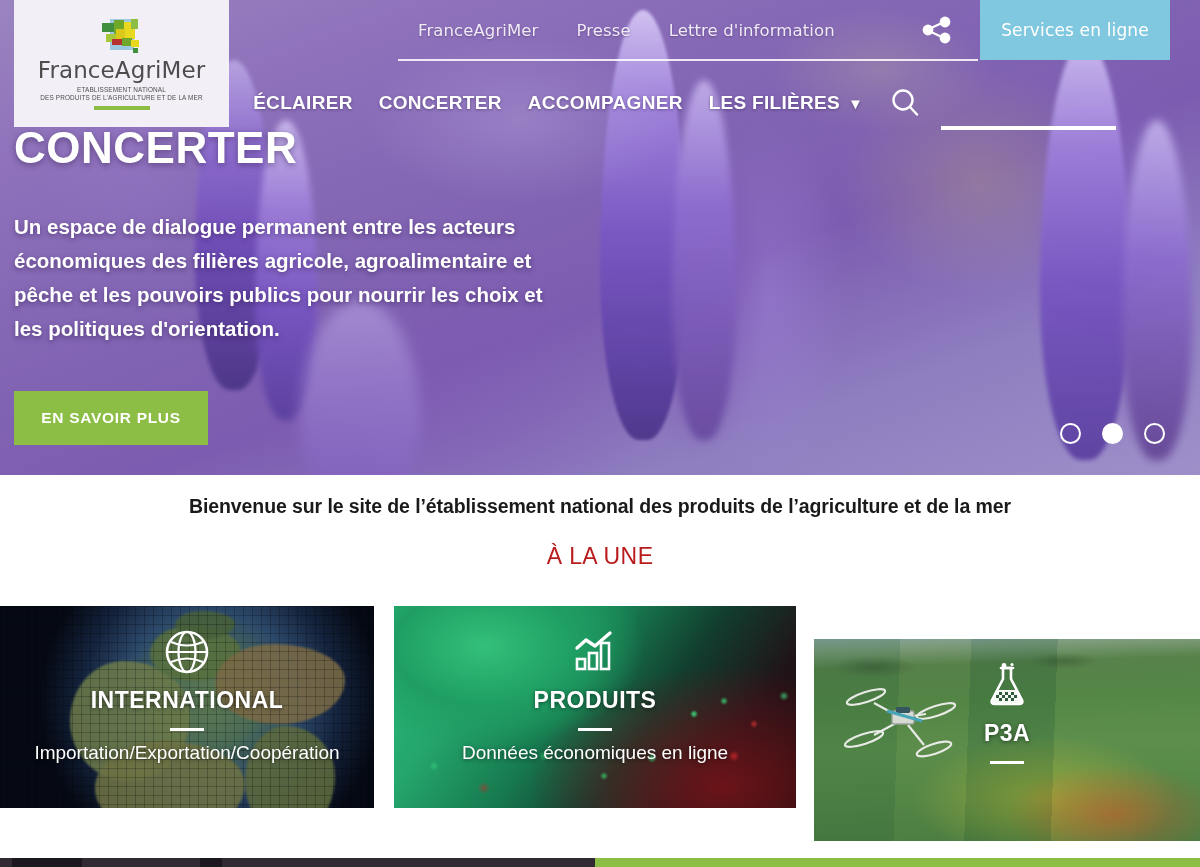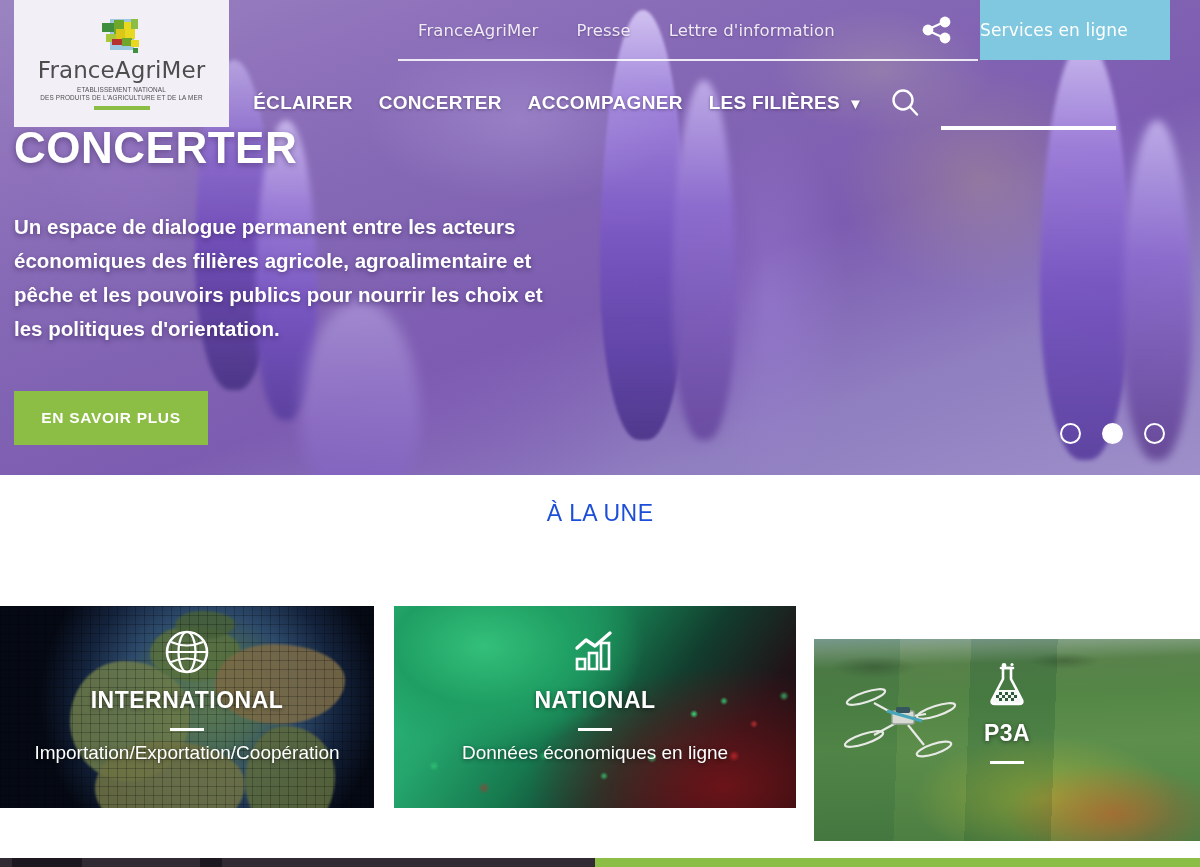--- a/index.html
+++ b/index.html
@@ -73,21 +73,21 @@
     display:flex; align-items:center;
   }
   .topnav { position:absolute; left:418px; top:0; height:60px; display:flex; align-items:center; gap:38px; }
   .topnav a {
     color:#efeaf6; font-size:16.5px; text-decoration:none; letter-spacing:.1px;
     font-family:"DejaVu Sans", sans-serif; text-shadow:0 1px 2px rgba(60,40,90,.45);
   }
   .share-btn { position:absolute; left:920px; top:16px; width:34px; height:28px; cursor:pointer; }
   .svc-btn {
     position:absolute; left:980px; top:0; width:190px; height:60px; background:#80c8df;
-    display:flex; align-items:center; cursor:pointer;
+    display:flex; align-items:center; justify-content:center; cursor:pointer;
   }
   .svc-btn span { color:#fff; font-size:17px; font-family:"DejaVu Sans", sans-serif; letter-spacing:.15px; }
   .topbar-rule {
     position:absolute; left:398px; top:59px; width:580px; height:2px;
     background:rgba(255,255,255,.85); z-index:21;
   }
 
   
   .mainnav {
     position:absolute; left:0; top:78px; width:1200px; height:50px; z-index:20;
@@ -126,21 +126,21 @@
 
   
   .welcome {
     position:absolute; left:0; top:475px; width:1200px; height:131px;
     background:#fff; text-align:center;
   }
   .welcome-h {
     padding-top:20px; font-size:19.5px; font-weight:bold; color:#1a1a1a;
     letter-spacing:-.1px;
   }
-  .welcome-sub { padding-top:25px; font-size:23px; color:#1d4ed8; letter-spacing:.4px; }
+  .welcome-sub { padding-top:25px; font-size:23px; color:#b91c1c; letter-spacing:.4px; }
 
   
   .cards { position:absolute; left:0; top:606px; width:1104px; height:202px; }
   .card { position:absolute; top:0; height:202px; overflow:visible; cursor:pointer; }
   .card .bg { position:absolute; inset:0; overflow:hidden; }
   .card-inner {
     position:absolute; inset:0; display:flex; flex-direction:column;
     align-items:center; justify-content:flex-start; padding-top:23px;
   }
   .card-icon { width:46px; height:46px; margin-bottom:12px; }
@@ -302,20 +302,21 @@
     </div>
 
     <div class="dots">
       <div class="dot"></div>
       <div class="dot active"></div>
       <div class="dot"></div>
     </div>
   </div>
 
   <div class="welcome">
+    <div class="welcome-h">Bienvenue sur le site de l’établissement national des produits de l’agriculture et de la mer</div>
     <div class="welcome-sub">À LA UNE</div>
   </div>
 
   <div class="cards">
 
     <div class="card" id="card-international">
       <div class="bg">
         <div class="land" style="left:70px;  top:55px;  width:120px; height:120px; background:#6b7a4a;"></div>
         <div class="land" style="left:150px; top:20px;  width:90px;  height:55px;  background:#58703f;"></div>
         <div class="land" style="left:215px; top:38px;  width:130px; height:80px;  background:#7a6a46;"></div>
@@ -343,21 +344,21 @@
       <div class="bg"></div>
       <div class="card-inner">
         <div class="card-icon">
           <svg viewBox="0 0 46 46" width="46" height="46">
             <path d="M5 19 L14 11 L23 17 L38 4" stroke="#fff" stroke-width="3.4" fill="none" stroke-linecap="round" stroke-linejoin="round"></path>
             <rect x="5" y="30" width="8" height="10" stroke="#fff" stroke-width="2.6" fill="none"></rect>
             <rect x="17" y="24" width="8" height="16" stroke="#fff" stroke-width="2.6" fill="none"></rect>
             <rect x="29" y="14" width="8" height="26" stroke="#fff" stroke-width="2.6" fill="none"></rect>
           </svg>
         </div>
-        <div class="card-title">NATIONAL</div>
+        <div class="card-title">PRODUITS</div>
         <div class="card-rule"></div>
         <div class="card-sub">Données économiques en ligne</div>
       </div>
     </div>
 
     <div class="card" id="card-p3a">
       <div class="bg"></div>
       <div class="drone">
         <svg viewBox="0 0 115 80" width="115" height="80">
           <g stroke="#e8eae6" stroke-width="2.2" fill="none">

